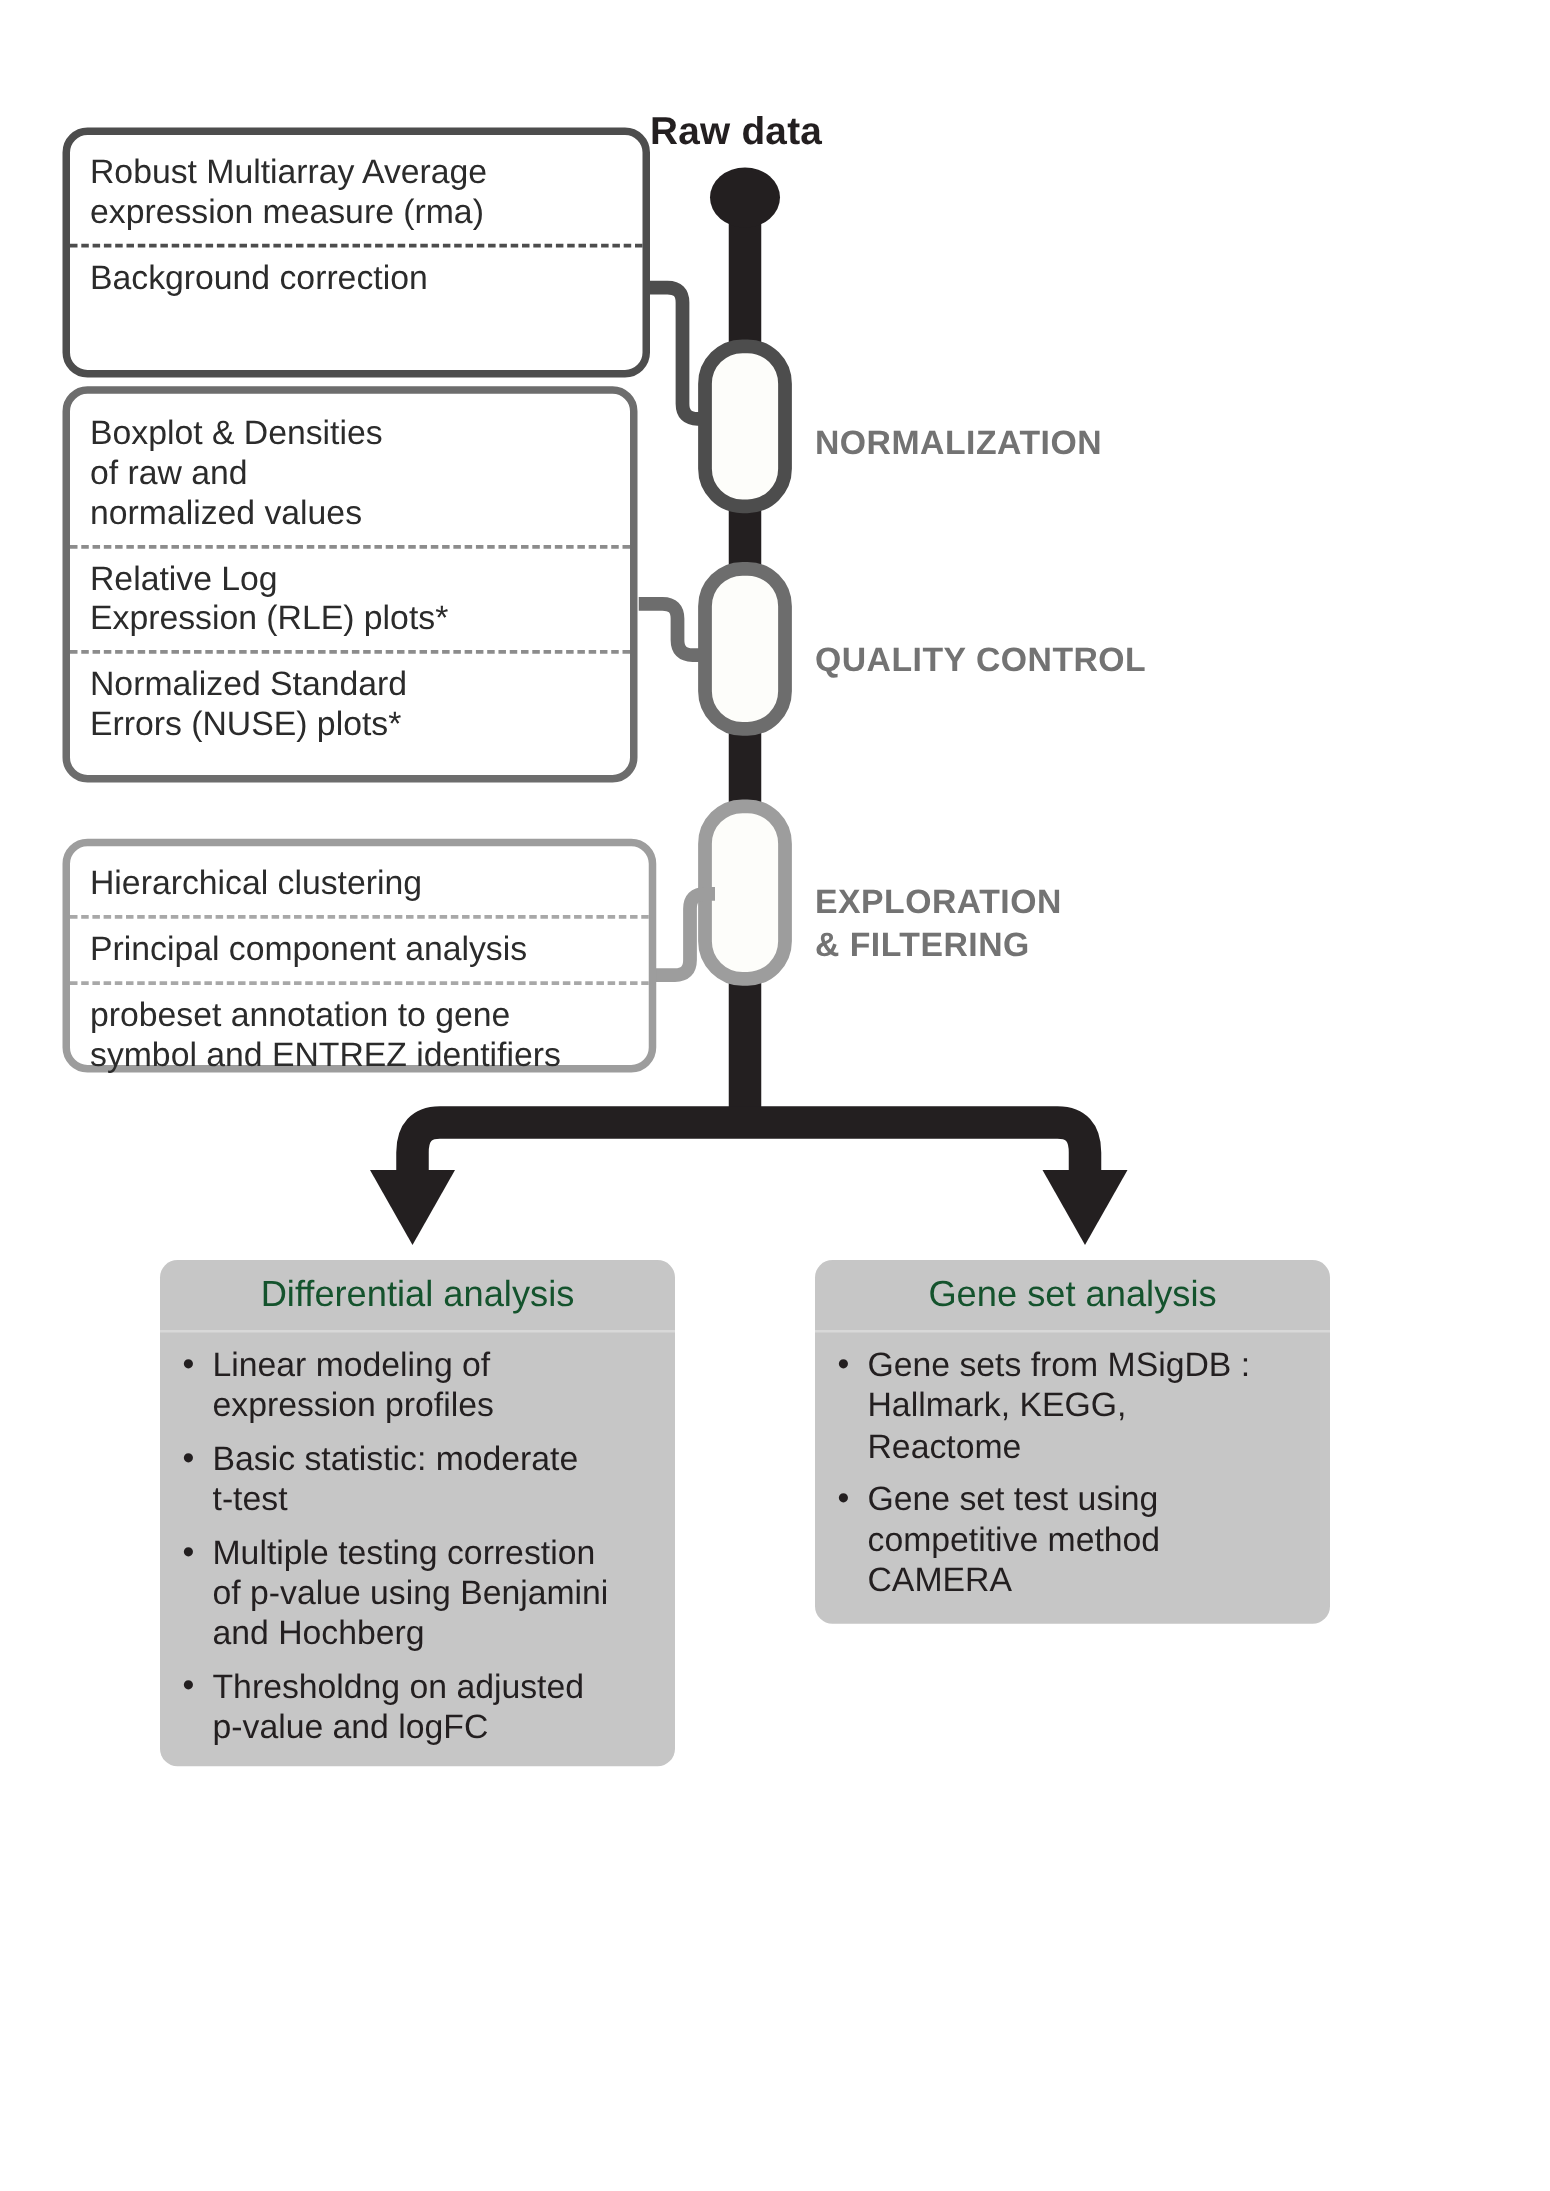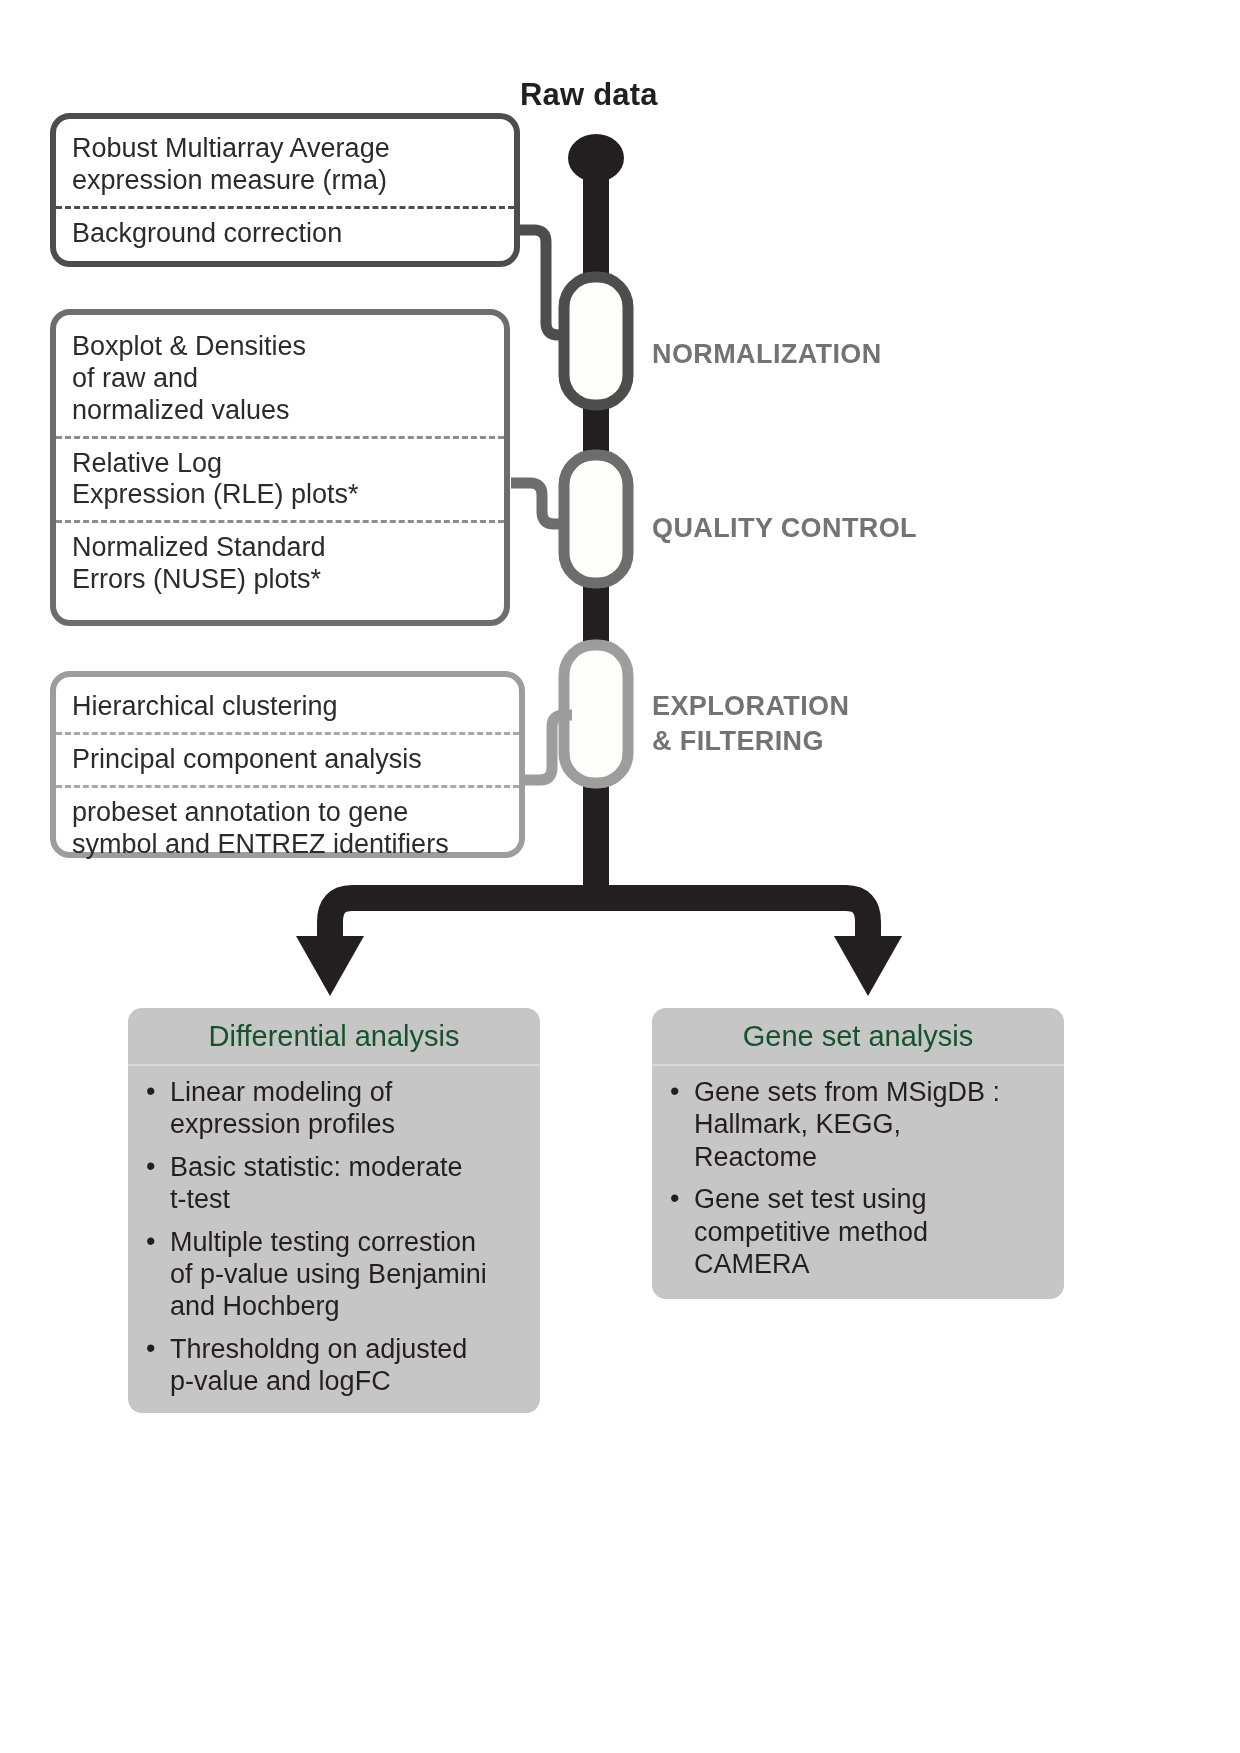--- a/index.html
+++ b/index.html
@@ -5,21 +5,21 @@
   html,body{margin:0;padding:0;background:#ffffff;}
   body{
     width:1240px;height:1753px;position:relative;overflow:hidden;
     font-family:"Liberation Sans", sans-serif;
     color:#231f20;
   }
   #canvas{position:absolute;inset:0;}
 
   
   .raw-title{
-    position:absolute;left:520px;top:77px;width:260px;
+    position:absolute;left:520px;top:87px;width:260px;
     font-size:31px;font-weight:bold;letter-spacing:.2px;
     color:#231f20;text-align:left;
   }
 
   
   .methodbox{
     position:absolute;
     background:#ffffff;
     box-sizing:border-box;
     border-style:solid;
@@ -30,21 +30,21 @@
     font-size:27px;line-height:1.18;
     padding:9px 14px 9px 16px;
     color:#2b2b2b;
     white-space:pre-line;
   }
   .methodbox .row + .row{
     border-top-width:3px;border-top-style:dashed;
   }
 
   #box-norm{
-    left:50px;top:113px;width:470px;height:154px;
+    left:50px;top:102px;width:470px;height:200px;
     border-width:6px;border-color:#4d4d4d;
   }
   #box-norm .row + .row{border-top-color:#4d4d4d;}
   #box-norm .r0{padding-top:14px;}
 
   #box-qc{
     left:50px;top:309px;width:460px;height:317px;
     border-width:6px;border-color:#6d6d6d;
   }
   #box-qc .row + .row{border-top-color:#8c8c8c;}
@@ -58,21 +58,21 @@
   #box-expl .r0{padding-top:14px;}
 
   
   .stage-label{
     position:absolute;
     font-size:27px;font-weight:bold;letter-spacing:.4px;
     color:#737373;line-height:1.3;white-space:pre-line;
   }
   #label-norm{left:652px;top:337px;}
   #label-qc{left:652px;top:511px;text-align:center;}
-  #label-expl{left:652px;top:689px;}
+  #label-expl{left:652px;top:704px;}
 
   
   .outcome{
     position:absolute;
     background:#c6c6c6;
     border-radius:14px;
     box-sizing:border-box;
   }
   .outcome .oc-title{
     font-size:29px;text-align:center;padding:12px 10px 11px 10px;

